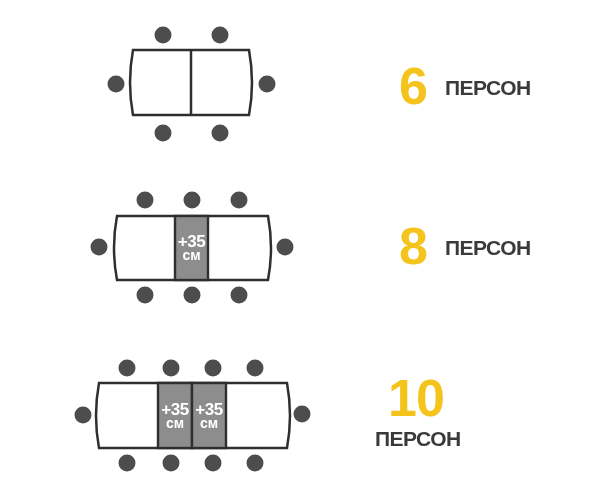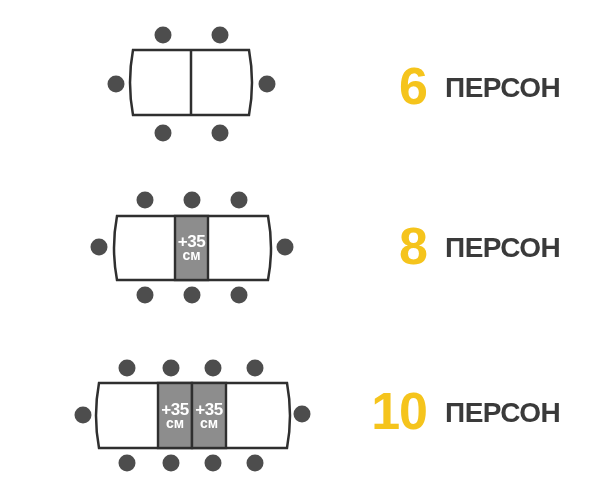--- a/index.html
+++ b/index.html
@@ -26,21 +26,21 @@
     width: 70px;
     text-align: right;
     font-size: 52px;
     font-weight: bold;
     line-height: 1;
     letter-spacing: -1px;
   }
   .txt {
     margin-left: 18px;
     margin-top: 3px;
-    font-size: 28px;
+    font-size: 21px;
     font-weight: bold;
     letter-spacing: -0.5px;
   }
   svg text {
     font-family: "Liberation Sans", sans-serif;
     font-weight: bold;
   }
 </style>
 </head>
 <body>
@@ -93,18 +93,18 @@
     </svg>
   <div id="labels" class="labels-layer">
       <div class="label-row" style="top: 86px;">
         <span class="num" style="color: rgb(245, 196, 28);">6</span>
         <span class="txt" style="color: rgb(58, 58, 58);">ПЕРСОН</span>
       </div>
       <div class="label-row" style="top: 246px;">
         <span class="num" style="color: rgb(245, 196, 28);">8</span>
         <span class="txt" style="color: rgb(58, 58, 58);">ПЕРСОН</span>
       </div>
-      <div class="label-row" style="top: 411px;">
+      <div class="label-row" style="top: 411px; flex-direction: column;">
         <span class="num" style="color: rgb(245, 196, 28);">10</span>
         <span class="txt" style="color: rgb(58, 58, 58);">ПЕРСОН</span>
       </div>
     </div>
 </div>
 
 </body></html>

